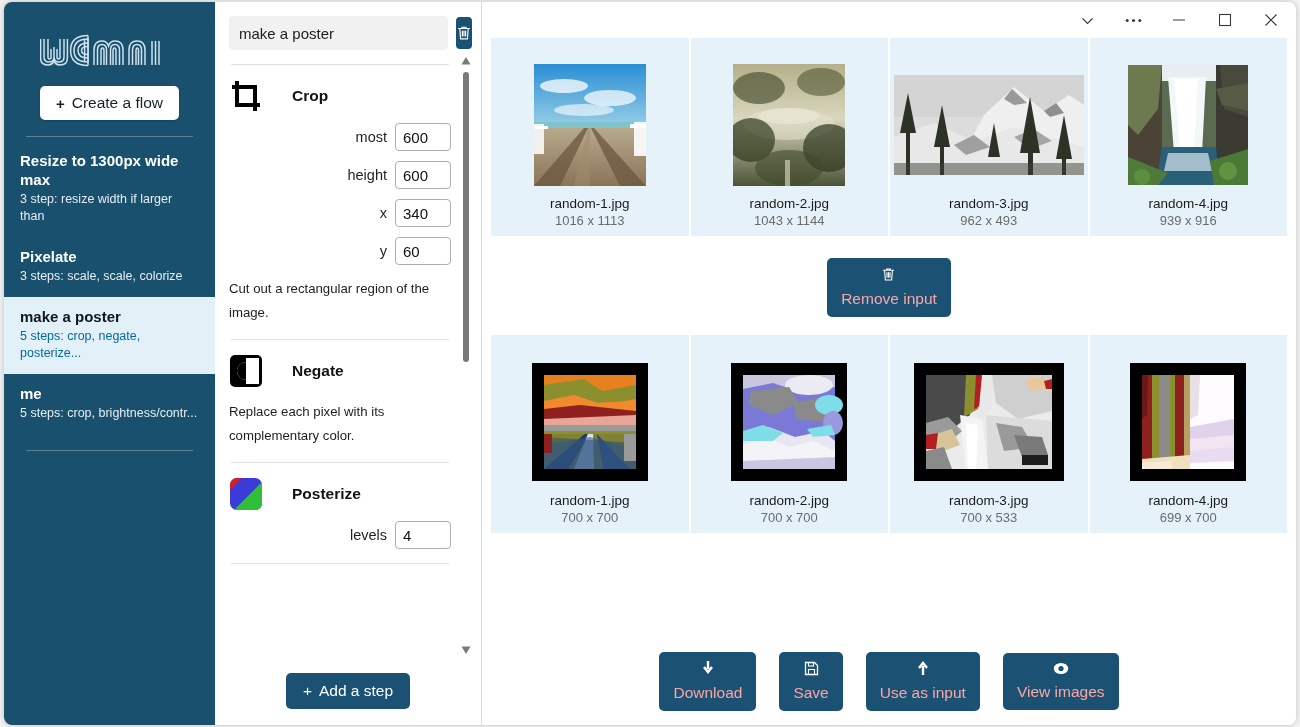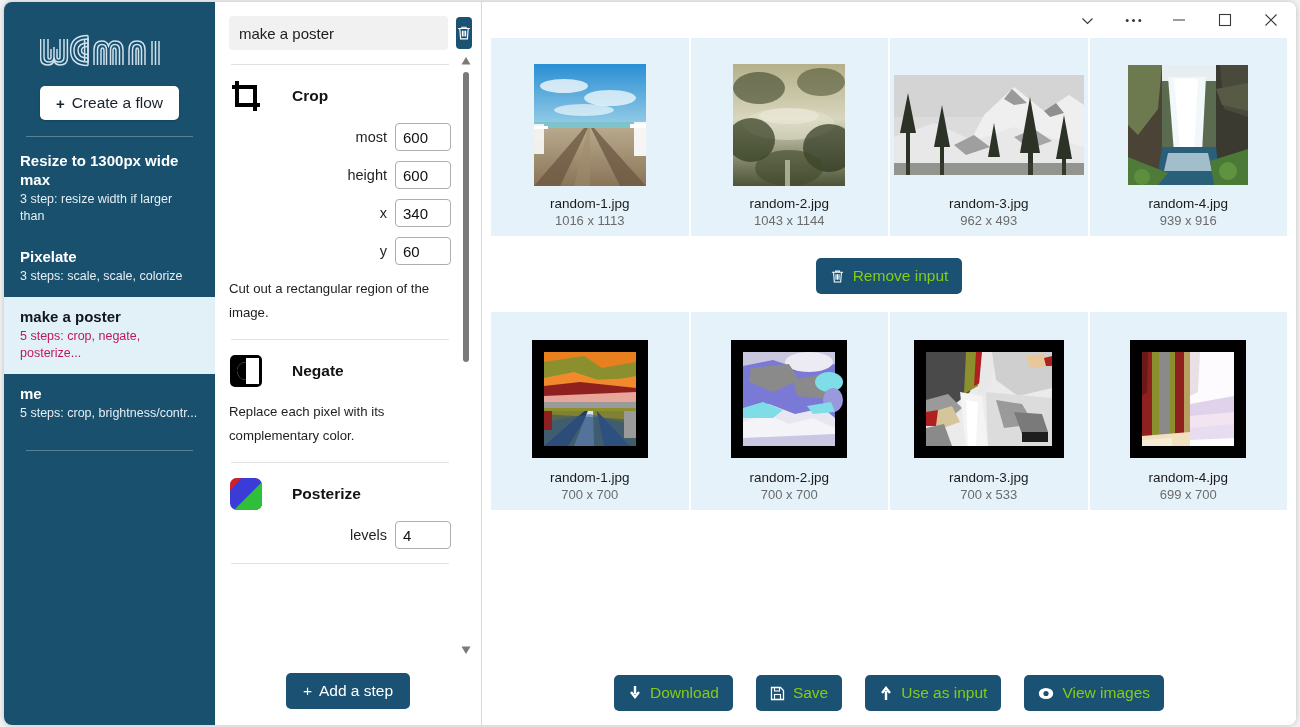--- a/index.html
+++ b/index.html
@@ -68,21 +68,21 @@
   .flow-item .flow-title {
     font-size: 15px; font-weight: bold; line-height: 19px;
     color: #ffffff;
   }
   .flow-item .flow-sub {
     font-size: 12.5px; line-height: 17px; margin-top: 2px;
     color: #e6eef4;
   }
   .flow-item.selected { background: #e2f0f8; }
   .flow-item.selected .flow-title { color: #10171d; }
-  .flow-item.selected .flow-sub { color: #be185d; }
+  .flow-item.selected .flow-sub { color: #0369a1; }
 
   
   #step-panel {
     width: 267px;
     flex: 0 0 267px;
     background: #ffffff;
     border-right: 1px solid #d9d9d9;
     position: relative;
     display: flex;
     flex-direction: column;
@@ -222,26 +222,27 @@
   .thumb-dims {
     font-size: 13px; color: #6b6b6b; margin-top: 2px;
   }
 
   #mid-actions {
     display: flex; justify-content: center; align-items: center;
     gap: 10px;
     padding: 22px 0 18px 0;
   }
   .dark-btn {
-    background: #1b5274; color: #84cc16; border: none;
+    background: #1b5274; color: #fca5a5; border: none;
     border-radius: 5px; font-size: 15.5px;
     padding: 9px 14px; cursor: pointer;
     display: flex; align-items: center; gap: 8px;
     font-family: "Liberation Sans", sans-serif;
     white-space: nowrap;
+    flex-direction: column;
   }
   #bottom-actions {
     position: absolute; left: 0; right: 0; bottom: 14px;
     display: flex; justify-content: center; align-items: center;
     gap: 23px;
   }
   .spacer-fill { flex: 1 1 auto; }
 </style>
 </head>
 <body>

